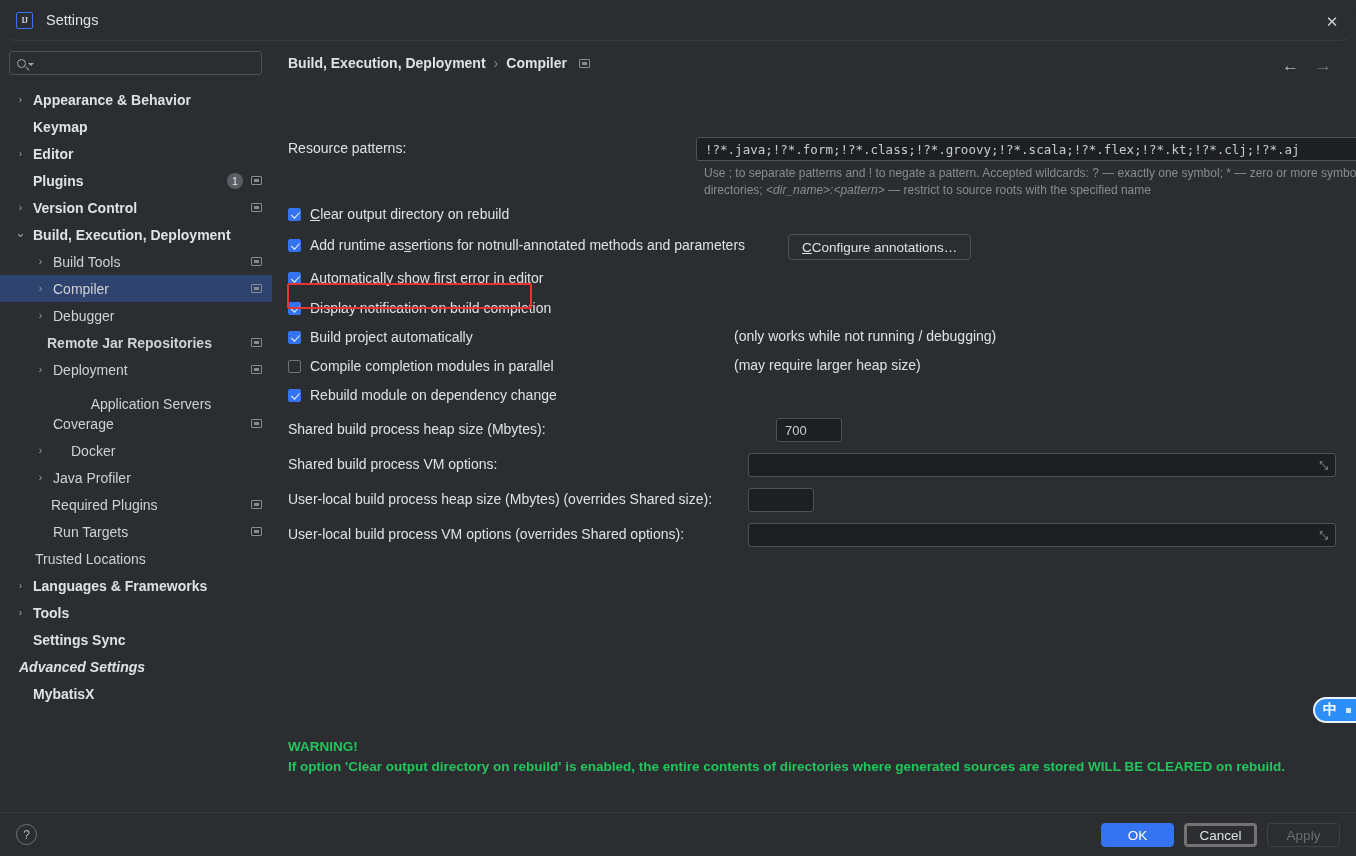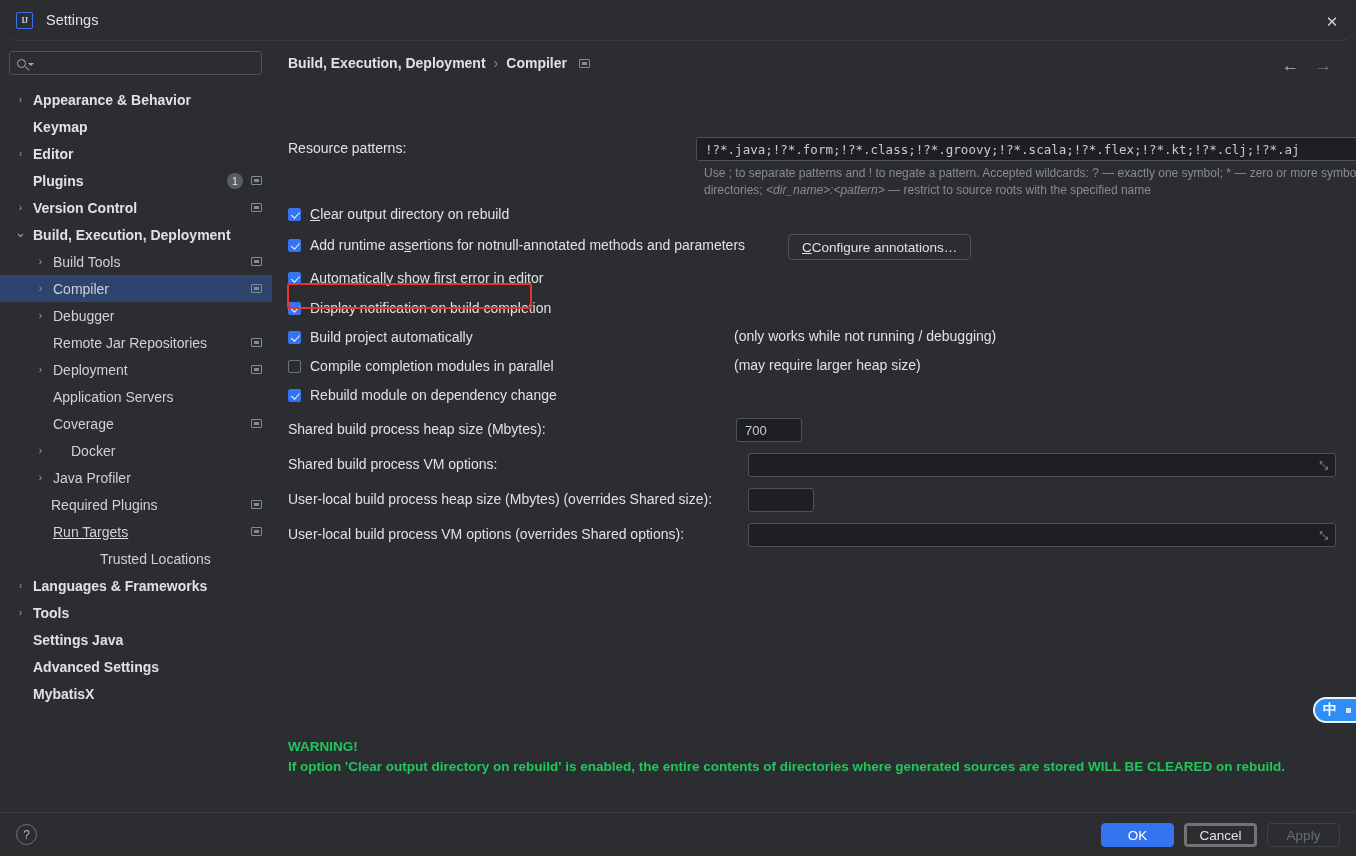--- a/index.html
+++ b/index.html
@@ -269,31 +269,31 @@
           <span class="tree-spacer"></span>
           <span class="page-icon"></span>
         </div>
         <div class="tree-row child" style="padding-left: 34px;">
           <span class="arrow">›</span>
           <span class="label" style="margin-left: 6px;">Debugger</span>
           <span class="tree-spacer"></span>
         </div>
         <div class="tree-row child" style="padding-left: 34px;">
           <span class="arrow"></span>
-          <span class="label" style="margin-left: 6px;">Remote Jar Repositories</span>
+          <span class="label" style="margin-left: 0; font-weight: bold;">Remote Jar Repositories</span>
           <span class="tree-spacer"></span>
           <span class="page-icon"></span>
         </div>
         <div class="tree-row child" style="padding-left: 34px;">
           <span class="arrow">›</span>
           <span class="label" style="margin-left: 6px;">Deployment</span>
           <span class="tree-spacer"></span>
           <span class="page-icon"></span>
         </div>
-        <div class="tree-row child" style="padding-left: 34px;">
+        <div class="tree-row child" style="padding-left: 34px; flex-direction: column;">
           <span class="arrow"></span>
           <span class="label" style="margin-left: 6px;">Application Servers</span>
           <span class="tree-spacer"></span>
         </div>
         <div class="tree-row child" style="padding-left: 34px;">
           <span class="arrow"></span>
           <span class="label" style="margin-left: 6px;">Coverage</span>
           <span class="tree-spacer"></span>
           <span class="page-icon"></span>
         </div>
@@ -306,47 +306,47 @@
           <span class="arrow">›</span>
           <span class="label" style="margin-left: 6px;">Java Profiler</span>
           <span class="tree-spacer"></span>
         </div>
         <div class="tree-row child" style="padding-left: 32px;">
           <span class="arrow"></span>
           <span class="label" style="margin-left: 6px;">Required Plugins</span>
           <span class="tree-spacer"></span>
           <span class="page-icon"></span>
         </div>
-        <div class="tree-row child" style="padding-left: 34px; text-decoration: underline;">
+        <div class="tree-row child" style="padding-left: 34px;">
           <span class="arrow"></span>
           <span class="label" style="margin-left: 6px;">Run Targets</span>
           <span class="tree-spacer"></span>
           <span class="page-icon"></span>
         </div>
-        <div class="tree-row child" style="padding-left: 46px; margin-left: 35px;">
+        <div class="tree-row child" style="padding-left: 16px;">
           <span class="arrow"></span>
           <span class="label" style="margin-left: 6px;">Trusted Locations</span>
           <span class="tree-spacer"></span>
         </div>
         <div class="tree-row top" style="padding-left: 14px;">
           <span class="arrow">›</span>
           <span class="label" style="margin-left: 6px;">Languages &amp; Frameworks</span>
           <span class="tree-spacer"></span>
         </div>
         <div class="tree-row top" style="padding-left: 14px;">
           <span class="arrow">›</span>
           <span class="label" style="margin-left: 6px;">Tools</span>
           <span class="tree-spacer"></span>
         </div>
         <div class="tree-row top" style="padding-left: 14px;">
           <span class="arrow"></span>
-          <span class="label" style="margin-left: 6px;">Settings Java</span>
-          <span class="tree-spacer"></span>
-        </div>
-        <div class="tree-row top" style="padding-left: 14px;">
+          <span class="label" style="margin-left: 6px;">Settings Sync</span>
+          <span class="tree-spacer"></span>
+        </div>
+        <div class="tree-row top" style=" font-style: italic;">
           <span class="arrow"></span>
           <span class="label" style="margin-left: 6px;">Advanced Settings</span>
           <span class="tree-spacer"></span>
         </div>
         <div class="tree-row top" style="padding-left: 14px;">
           <span class="arrow"></span>
           <span class="label" style="margin-left: 6px;">MybatisX</span>
           <span class="tree-spacer"></span>
         </div>
       </div>
@@ -416,21 +416,21 @@
       </div>
     </div>
 
     <div class="side-hint" style="left:462px; top:287px;">(only works while not running / debugging)</div>
     <div class="side-hint" style="left:462px; top:316px;">(may require larger heap size)</div>
 
     <div id="field-host">
         <div class="row" style="left: 16px; top: 380px;">
           <span class="lbl">Shared build process heap size (Mbytes):</span>
         </div>
-        <div class="input" style="position: absolute; top: 377px; left: 464px; width: 66px;">
+        <div class="input" style="position: absolute; top: 377px; left: 504px; width: 66px;">
           <span>700</span>
         </div>
         <div class="row" style="left: 16px; top: 415px;">
           <span class="lbl">Shared build process VM options:</span>
         </div>
         <div class="input" style="position: absolute; top: 412px; left: 476px; width: 588px;">
           <span></span>
           <span class="expand-ico">⤡</span>
         </div>
         <div class="row" style="left: 16px; top: 450px;">

